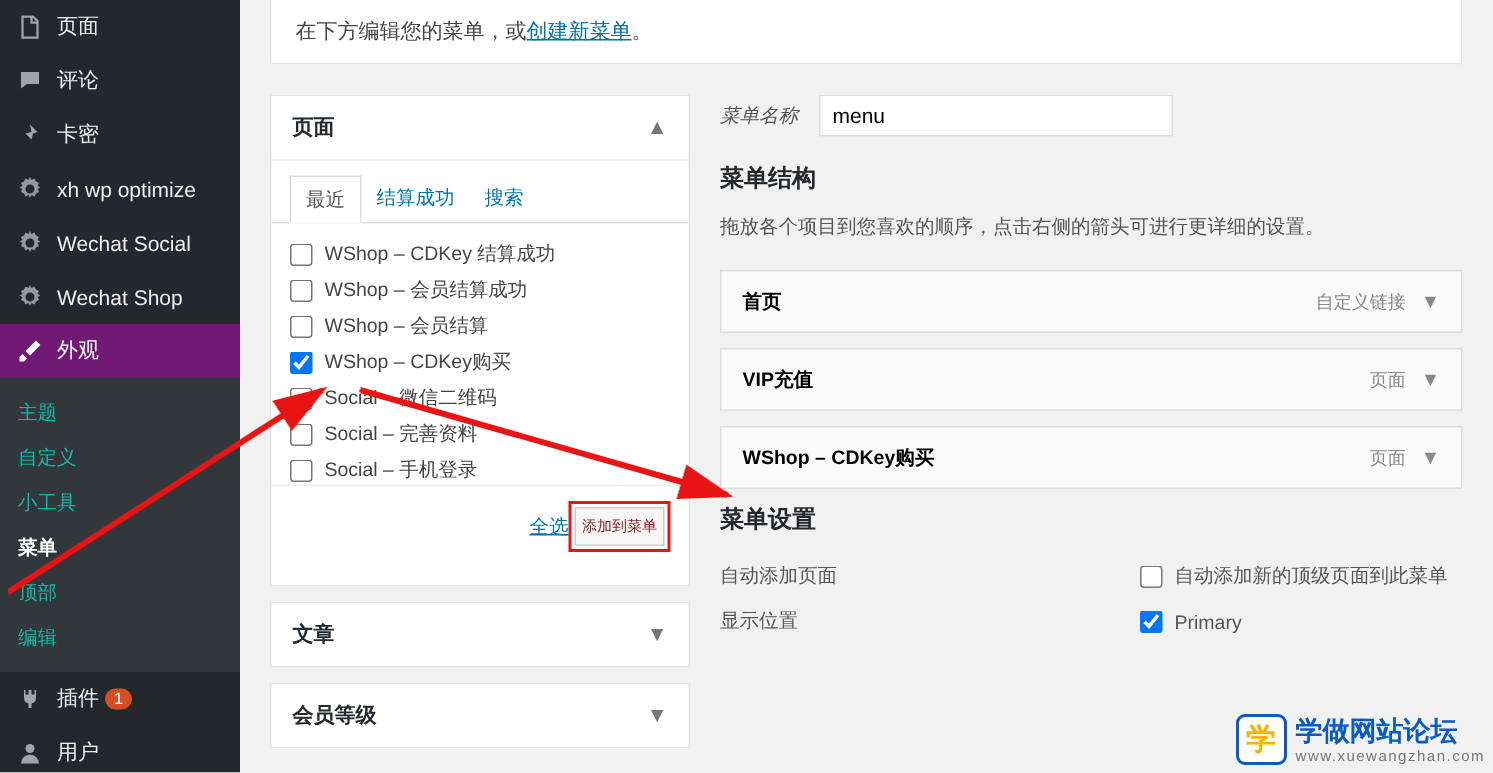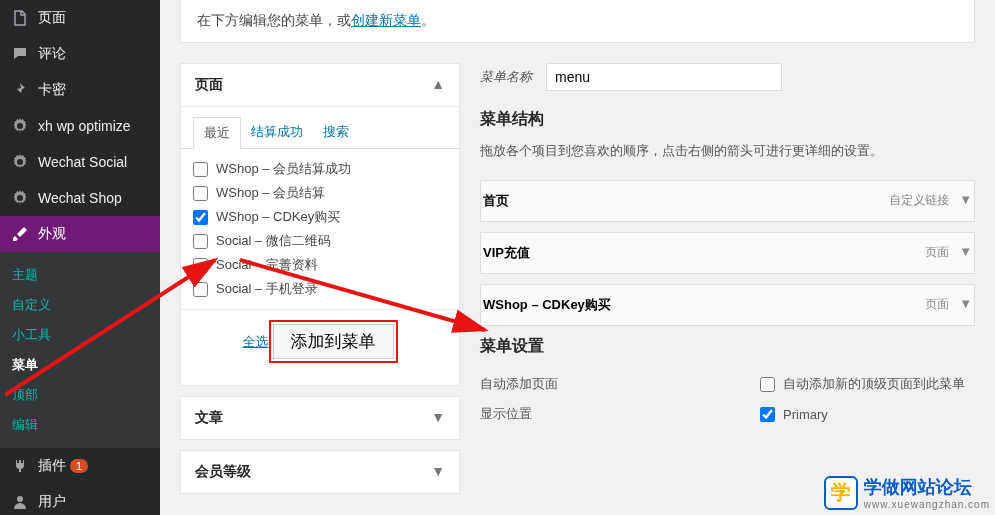--- a/index.html
+++ b/index.html
@@ -27,30 +27,30 @@
 .acc-body{padding:10px 0 12px 0}
 .tabs{display:flex;border-bottom:1px solid #ddd;padding:0 12px}
 .tab{padding:6px 10px;font-size:13px;color:#0073aa;cursor:pointer}
 .tab.active{border:1px solid #ddd;border-bottom:1px solid #fff;margin-bottom:-1px;color:#555;background:#fff}
 .page-list{max-height:175px;overflow-y:scroll;padding:8px 12px;border-bottom:1px solid #eee}
 .page-list::-webkit-scrollbar{width:15px}
 .page-list::-webkit-scrollbar-track{background:#f1f1f1}
 .page-list::-webkit-scrollbar-thumb{background:#c1c1c1}
 .page-item{display:flex;align-items:center;padding:3px 0;font-size:13px;color:#444}
 .page-item input{margin-right:8px;width:15px;height:15px}
-.acc-footer{display:flex;justify-content:center;align-items:center;padding:10px 12px}
+.acc-footer{display:flex;justify-content:flex-end;align-items:center;padding:10px 12px}
 .select-all{color:#0073aa;font-size:13px;text-decoration:underline;cursor:pointer}
-.add-btn{border:1px solid #ccc;background:#f7f7f7;padding:5px 17px;font-size:17px;cursor:pointer;color:#000000}
+.add-btn{border:1px solid #ccc;background:#f7f7f7;padding:5px 4px;font-size:10px;cursor:pointer;color:#7f1d1d}
 .redbox{border:2px solid #e81313;padding:2px;display:inline-block}
 .menu-name-row{display:flex;align-items:center;margin-bottom:18px}
 .menu-name-row label{font-size:13px;color:#555;margin-right:14px;font-style:italic}
 .menu-name-row input{border:1px solid #ddd;padding:5px 8px;font-size:14px;width:236px}
 h3.section{font-size:16px;font-weight:600;color:#23282d;margin:8px 0 12px 0}
 .desc{font-size:13px;color:#555;margin-bottom:20px}
-.menu-item{background:#fafafa;border:1px solid #ddd;display:flex;justify-content:space-between;padding:11px 2px;margin-bottom:10px;font-size:13px;cursor:pointer}
+.menu-item{background:#fafafa;border:1px solid #ddd;display:flex;justify-content:space-between;align-items:center;padding:11px 14px;margin-bottom:10px;font-size:13px;cursor:pointer}
 .menu-item .type{color:#888;font-size:12px}
 .menu-item .tri{color:#888;margin-left:10px}
 .settings-row{display:flex;align-items:center;font-size:13px;color:#555;padding:6px 0}
 .settings-row .lbl{width:280px}
 .settings-row input[type=checkbox]{margin-right:8px;width:15px;height:15px}
 .watermark{position:absolute;right:5px;bottom:5px;display:flex;align-items:center;font-size:18px;font-weight:700;color:#0a5cc4}
 .watermark .logo{width:34px;height:34px;border:2px solid #0a5cc4;border-radius:6px;display:flex;align-items:center;justify-content:center;color:#f7b500;margin-right:6px;background:#fff;font-size:20px}
 .watermark small{display:block;font-size:10px;font-weight:400;color:#777;letter-spacing:1px}
 svg.red-arrow{position:absolute;pointer-events:none}
 </style>
@@ -159,20 +159,24 @@
           <span>页面</span>
           <span class="acc-arrow">▲</span>
         </div>
         <div class="acc-body">
           <div class="tabs" id="tabs">
               <div class="tab active">最近</div>
               <div class="tab">结算成功</div>
               <div class="tab">搜索</div>
             </div>
           <div class="page-list" id="plist">
+              <label class="page-item">
+                <input type="checkbox" style="">
+                <span>WShop – CDKey 结算成功</span>
+              </label>
               <label class="page-item">
                 <input type="checkbox" style="">
                 <span>WShop – 会员结算成功</span>
               </label>
               <label class="page-item">
                 <input type="checkbox" style="">
                 <span>WShop – 会员结算</span>
               </label>
               <label class="page-item">
                 <input type="checkbox" checked="" style="">

